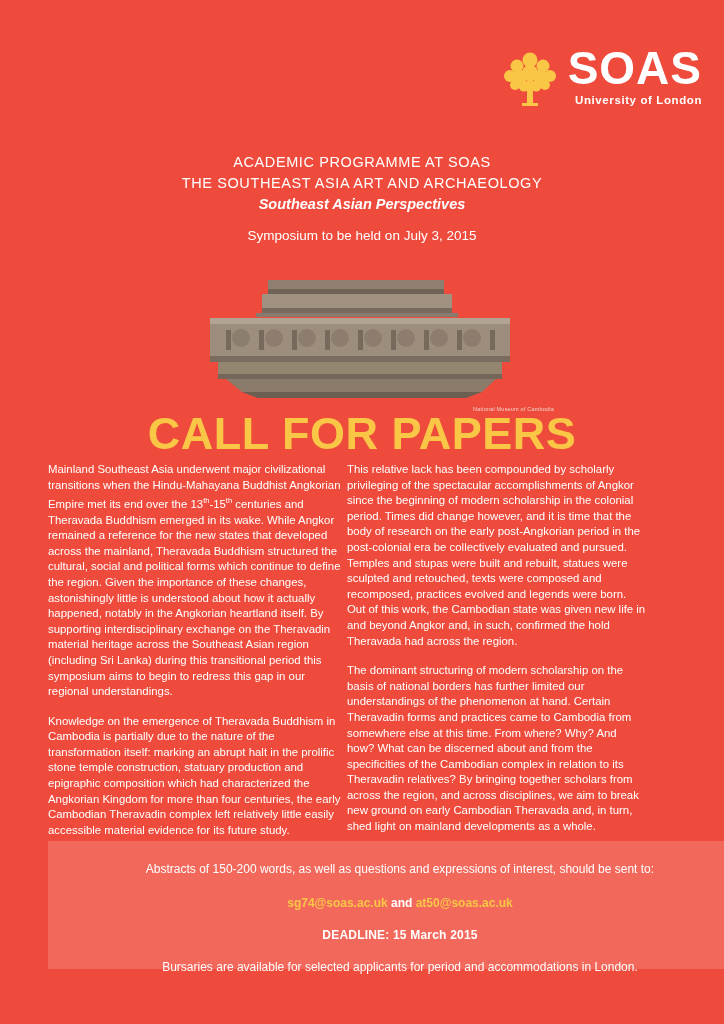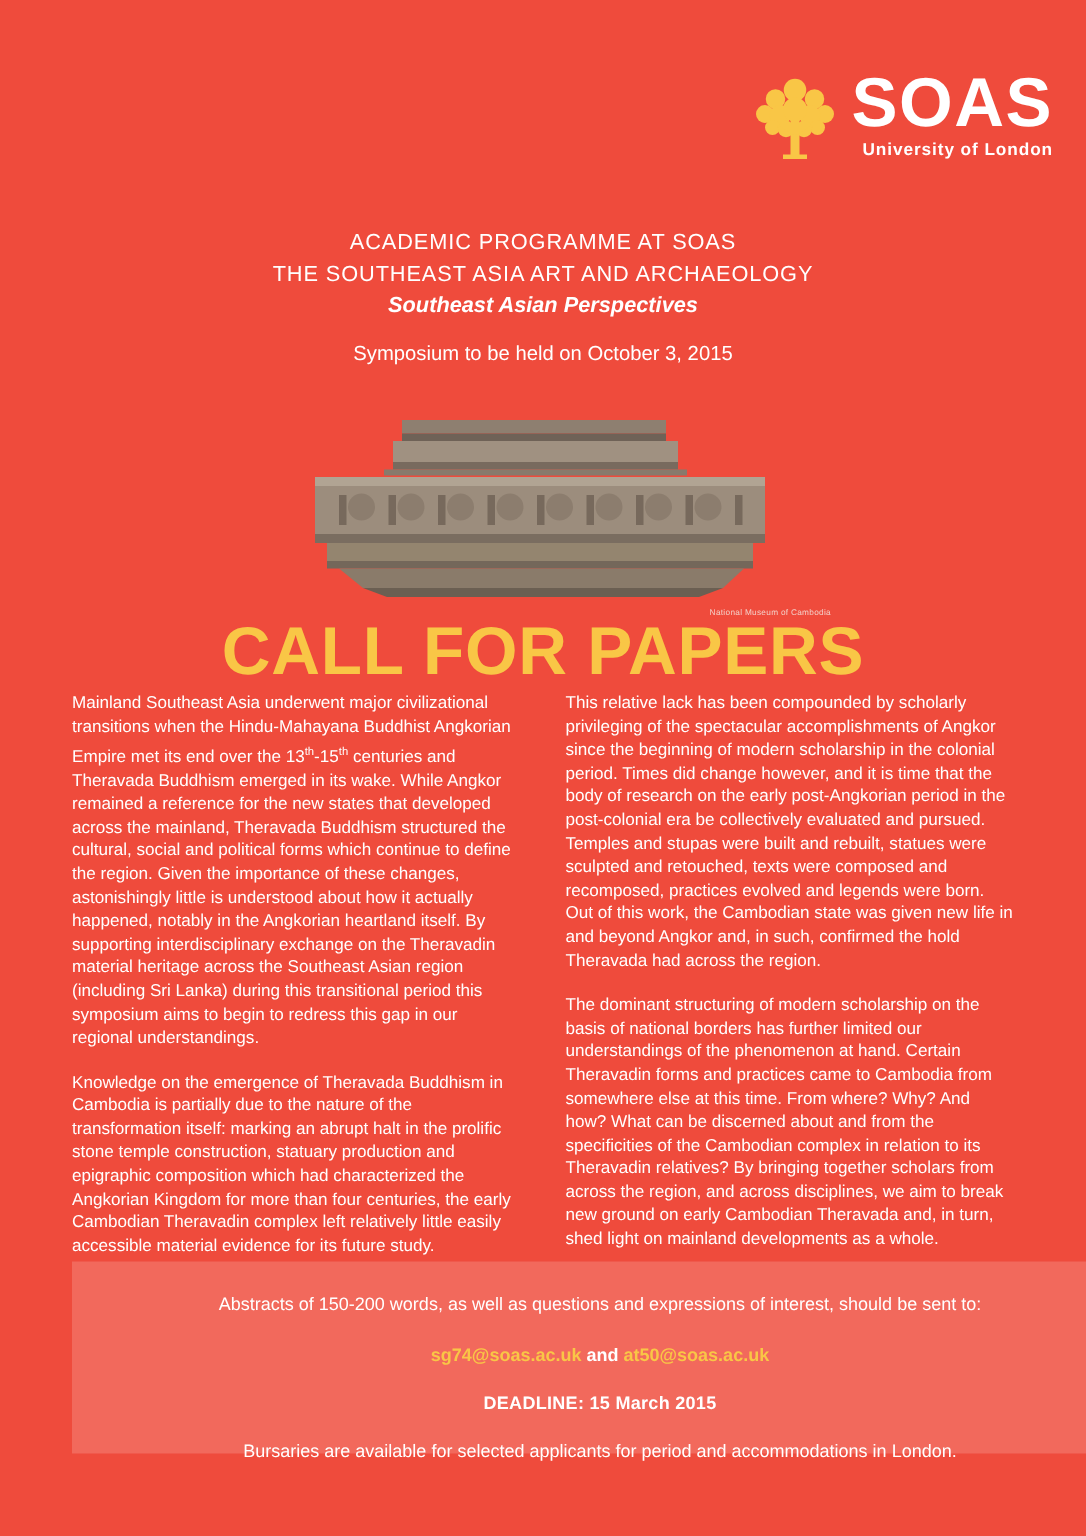--- a/index.html
+++ b/index.html
@@ -115,21 +115,20 @@
     letter-spacing: 0.5px;
   }
 
   
   .columns {
     position: absolute;
     top: 462px;
     left: 48px;
     width: 628px;
     display: flex;
-    justify-content: space-between;
   }
   .col {
     width: 299px;
   }
   .col p {
     margin: 0 0 14px 0;
     font-size: 11.4px;
     line-height: 15.6px;
     color: #ffffff;
     text-align: left;
@@ -205,21 +204,21 @@
   <span class="logo-text">
     <span class="logo-soas">SOAS</span>
     <span class="logo-univ">University of London</span>
   </span>
 </div>
 
 <div class="header">
   <div class="prog-line">ACADEMIC PROGRAMME AT SOAS</div>
   <div class="prog-line">THE SOUTHEAST ASIA ART AND ARCHAEOLOGY</div>
   <div class="title-line" style="margin-top:0">Southeast Asian Perspectives</div>
-  <div class="symposium">Symposium to be held on October 3, 2015</div>
+  <div class="symposium">Symposium to be held on July 3, 2015</div>
 </div>
 
 <div class="artifact-wrap">
   <svg class="artifact" viewBox="0 0 330 126">
 
     <g>
       <rect x="72" y="2" width="176" height="9" fill="#8e7f70"></rect>
       <rect x="72" y="11" width="176" height="5" fill="#6f6257"></rect>
       <rect x="66" y="16" width="190" height="18" fill="#a09181"></rect>
       <rect x="66" y="30" width="190" height="5" fill="#786a5e"></rect>

